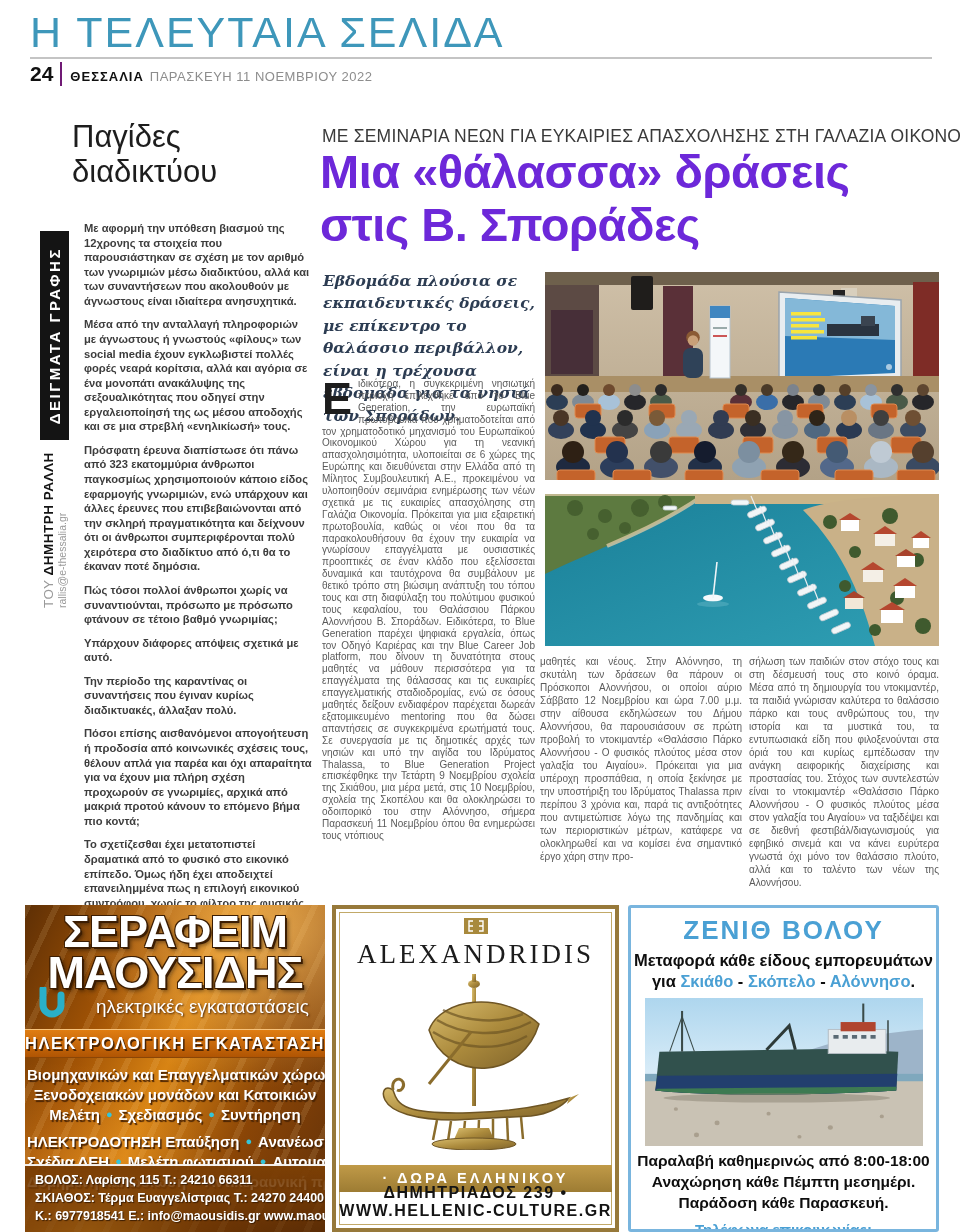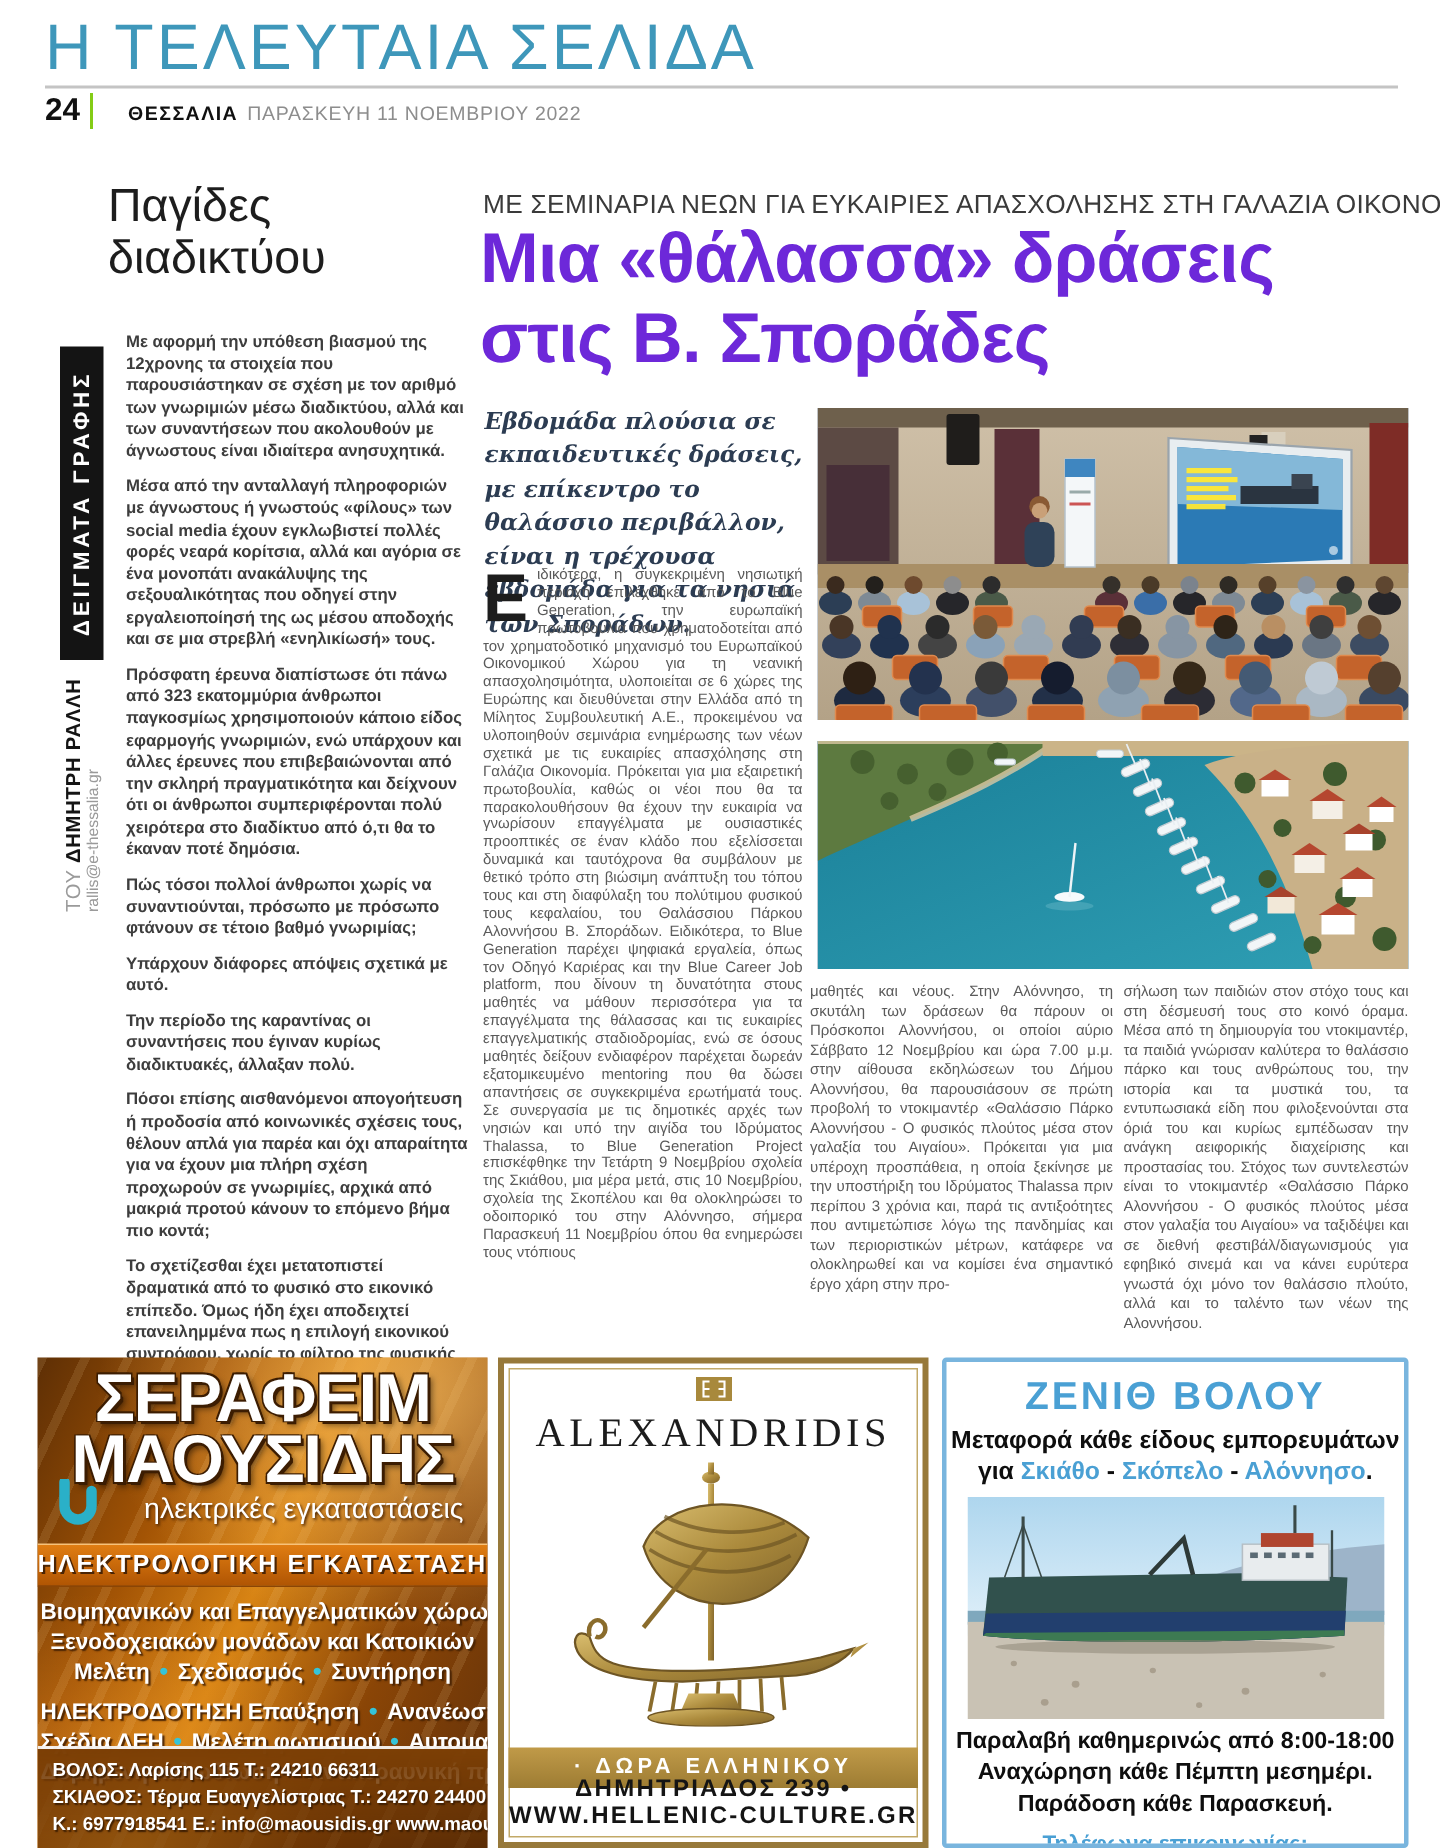--- a/index.html
+++ b/index.html
@@ -4,22 +4,22 @@
 <style>
   html,body{margin:0;padding:0;background:#e8e8e8;}
   .page{position:relative;width:960px;height:1232px;background:#fff;overflow:hidden;
         font-family:"Liberation Sans",sans-serif;color:#222;}
   
   .mast-title{position:absolute;left:30px;top:8px;font-size:43px;font-weight:400;
               letter-spacing:2px;color:#3e97ba;}
   .mast-rule{position:absolute;left:30px;top:57px;width:902px;height:2px;background:#c4c4c4;}
   .folio{position:absolute;left:30px;top:62px;display:flex;align-items:baseline;}
   .folio-num{font-size:21px;font-weight:bold;color:#101010;padding-right:7px;
-             border-right:2px solid #84cc16;}
-  .folio-brand{font-size:13px;font-weight:bold;letter-spacing:1px;color:#101010;margin-left:23px;}
+             border-right:2px solid #701a75;}
+  .folio-brand{font-size:13px;font-weight:bold;letter-spacing:1px;color:#101010;margin-left:8px;}
   .folio-date{font-size:13px;color:#8d8d8d;letter-spacing:.5px;margin-left:6px;}
   
   .op-title{position:absolute;left:72px;top:120px;width:190px;font-size:31px;line-height:1.12;
             font-weight:400;color:#1d1d1d;}
   .op-strip{position:absolute;left:40px;top:608px;width:398px;transform-origin:0 0;
             transform:rotate(-90deg);display:flex;align-items:center;}
   .op-byline{margin-right:12px;line-height:1.15;}
   .op-byline .who{font-size:13.5px;color:#9a9a9a;letter-spacing:.5px;white-space:nowrap;}
   .op-byline .who b{color:#141414;}
   .op-byline .mail{font-size:10.5px;color:#9a9a9a;}

